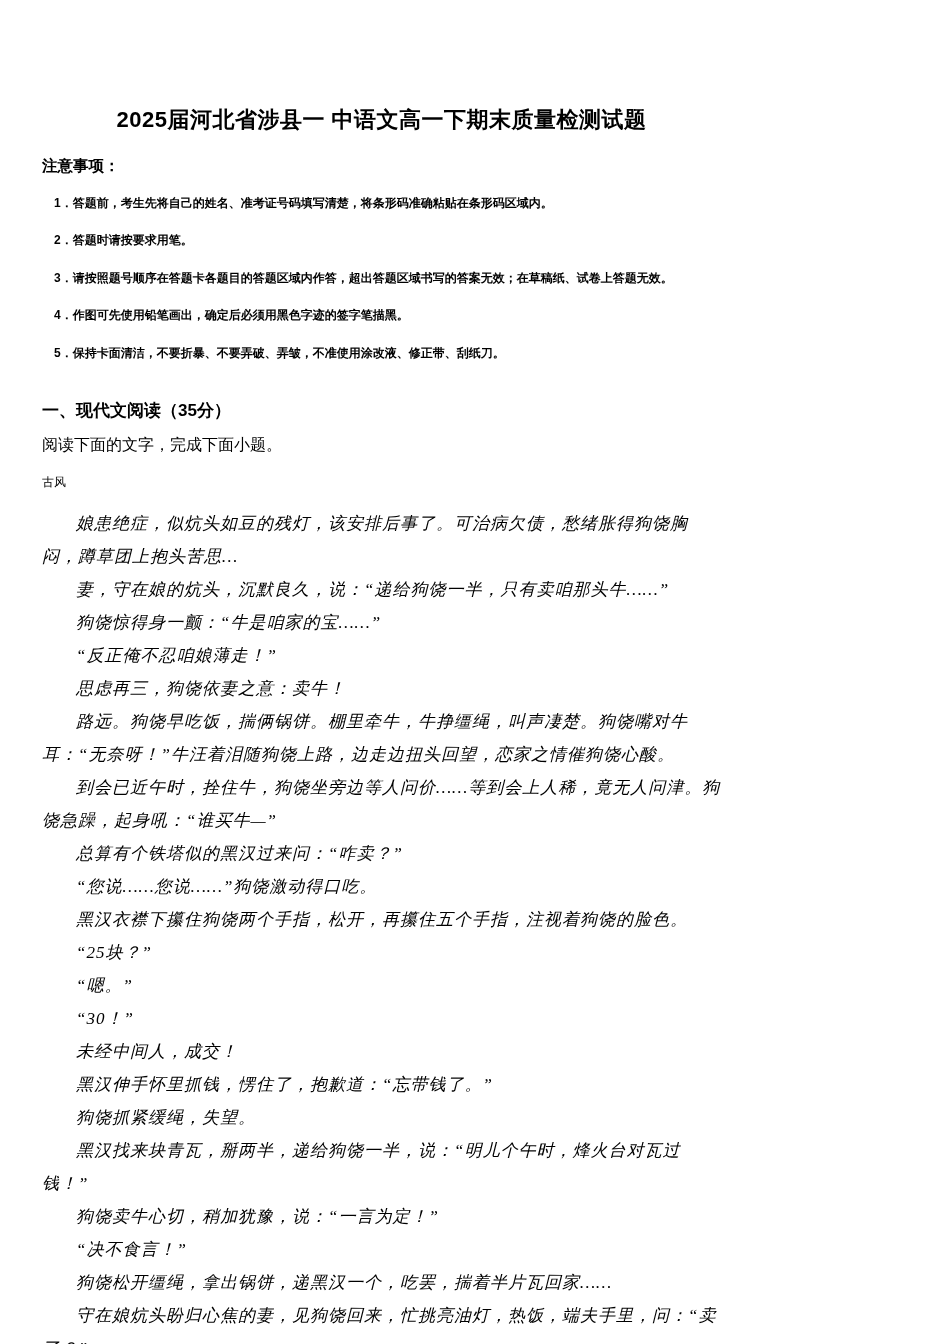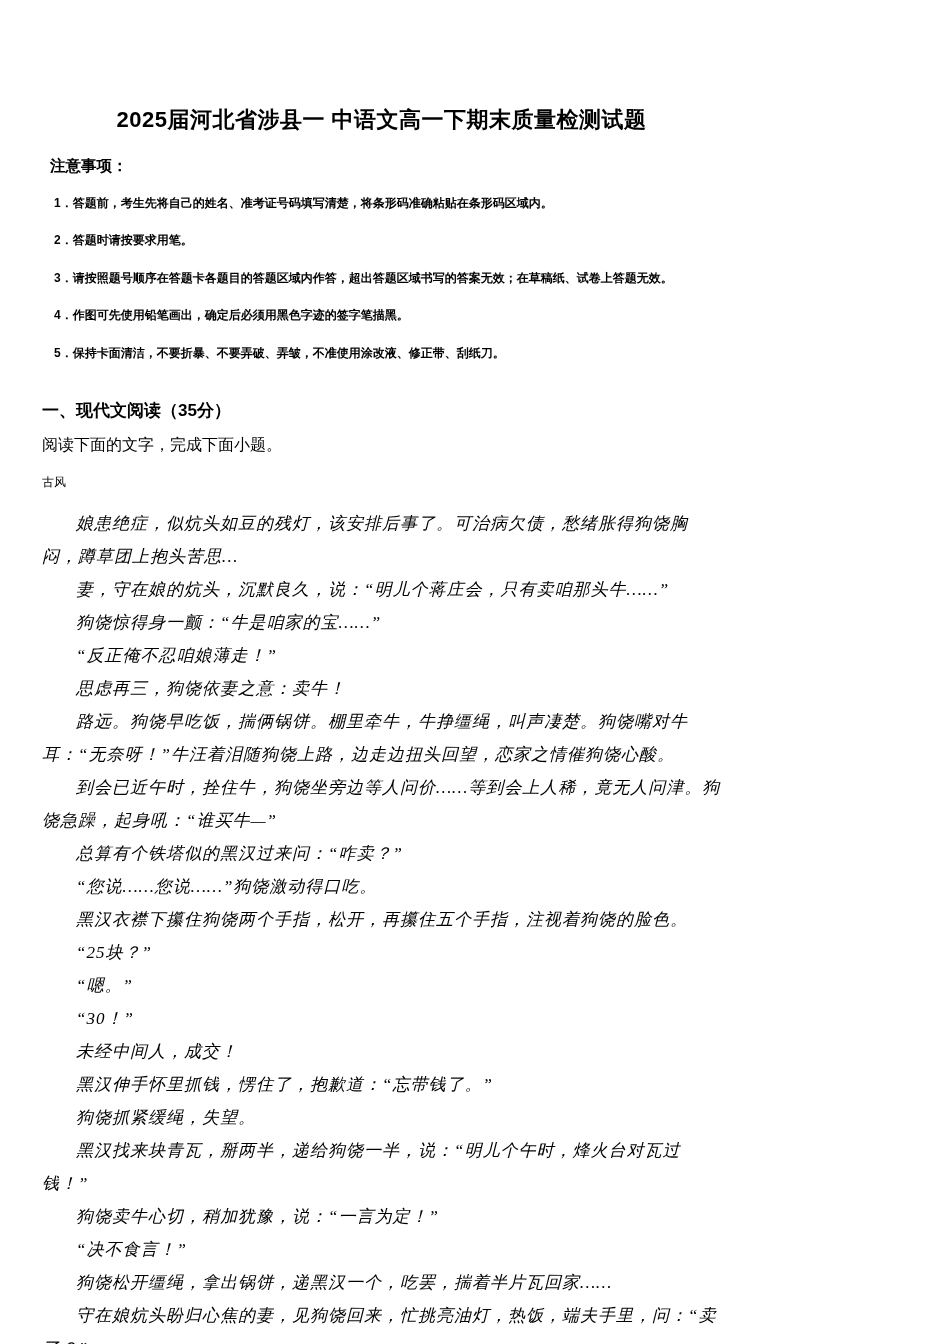--- a/index.html
+++ b/index.html
@@ -27,21 +27,21 @@
     font-size: 22px;
     line-height: 30px;
     margin: 0 0 18px 0;
     letter-spacing: 0.5px;
   }
   .notice-header {
     font-family: "Liberation Sans", sans-serif;
     font-weight: 700;
     font-size: 15.5px;
     line-height: 25.5px;
-    margin: 8px;
+    margin: 0;
   }
   .notice-item {
     font-family: "Liberation Sans", sans-serif;
     font-weight: 700;
     font-size: 12px;
     line-height: 25.5px;
     margin: 12px;
   }
   .section-heading {
     font-family: "Liberation Sans", sans-serif;
@@ -88,21 +88,21 @@
     <p class="notice-item">5．保持卡面清洁，不要折暴、不要弄破、弄皱，不准使用涂改液、修正带、刮纸刀。</p>
   </div>
 
   <div>
     <p class="section-heading">一、现代文阅读（35分）</p>
     <p class="section-instruction">阅读下面的文字，完成下面小题。</p>
     <p class="story-title">古风</p>
 
     <div class="story">
       <p>娘患绝症，似炕头如豆的残灯，该安排后事了。可治病欠债，愁绪胀得狗饶胸闷，蹲草团上抱头苦思…</p>
-      <p>妻，守在娘的炕头，沉默良久，说：“明儿个蒋庄会，只有卖咱那头牛……”</p>
+      <p>妻，守在娘的炕头，沉默良久，说：“递给狗饶一半，只有卖咱那头牛……”</p>
       <p>狗饶惊得身一颤：“牛是咱家的宝……”</p>
       <p>“反正俺不忍咱娘薄走！”</p>
       <p>思虑再三，狗饶依妻之意：卖牛！</p>
       <p>路远。狗饶早吃饭，揣俩锅饼。棚里牵牛，牛挣缰绳，叫声凄楚。狗饶嘴对牛耳：“无奈呀！”牛汪着泪随狗饶上路，边走边扭头回望，恋家之情催狗饶心酸。</p>
       <p>到会已近午时，拴住牛，狗饶坐旁边等人问价……等到会上人稀，竟无人问津。狗饶急躁，起身吼：“谁买牛—”</p>
       <p>总算有个铁塔似的黑汉过来问：“咋卖？”</p>
       <p>“您说……您说……”狗饶激动得口吃。</p>
       <p>黑汉衣襟下攥住狗饶两个手指，松开，再攥住五个手指，注视着狗饶的脸色。</p>
       <p>“25块？”</p>
       <p>“嗯。”</p>

